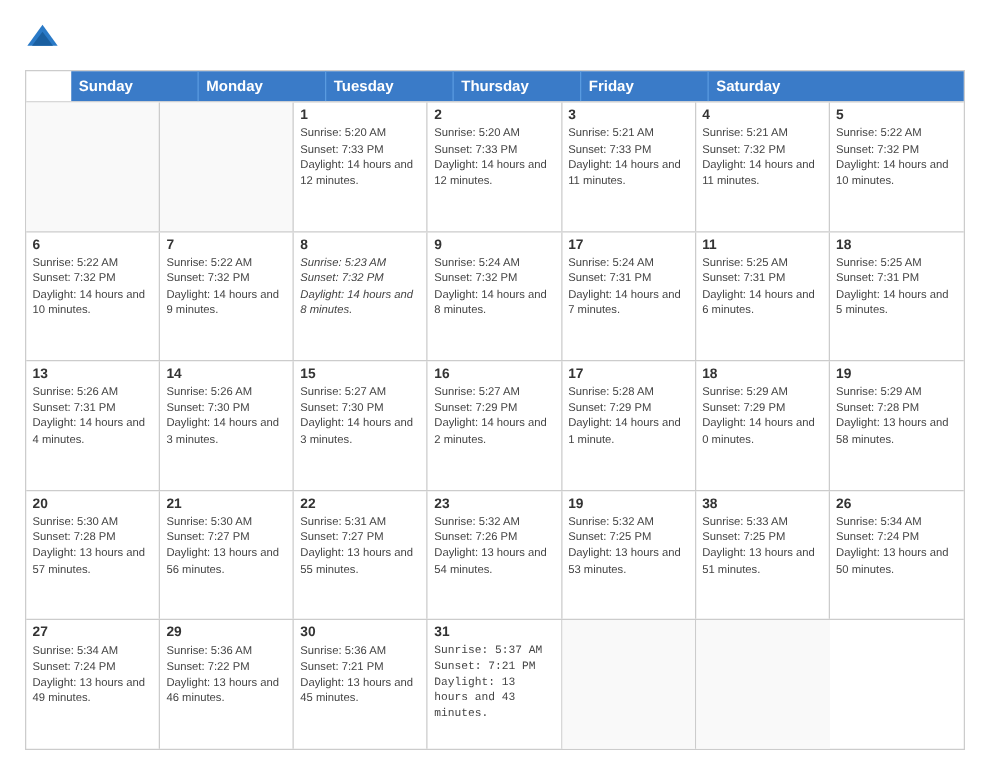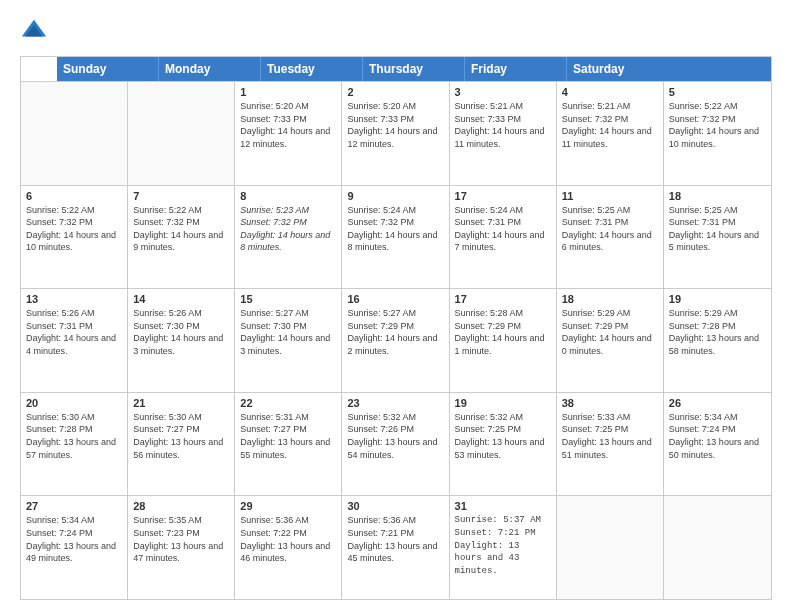--- a/index.html
+++ b/index.html
@@ -312,26 +312,20 @@
           </div>
         </div>
         <div class="cal-row">
           <div class="cal-cell">
             <div class="day-num">27</div>
             <div class="day-info" style="white-space: pre-line;">Sunrise: 5:34 AM
 Sunset: 7:24 PM
 Daylight: 13 hours and 49 minutes.</div>
           </div>
           <div class="cal-cell">
-            <div class="day-num">28</div>
-            <div class="day-info" style="white-space: pre-line;">Sunrise: 5:35 AM
-Sunset: 7:23 PM
-Daylight: 13 hours and 47 minutes.</div>
-          </div>
-          <div class="cal-cell">
             <div class="day-num">29</div>
             <div class="day-info" style="white-space: pre-line;">Sunrise: 5:36 AM
 Sunset: 7:22 PM
 Daylight: 13 hours and 46 minutes.</div>
           </div>
           <div class="cal-cell">
             <div class="day-num">30</div>
             <div class="day-info" style="white-space: pre-line;">Sunrise: 5:36 AM
 Sunset: 7:21 PM
 Daylight: 13 hours and 45 minutes.</div>

